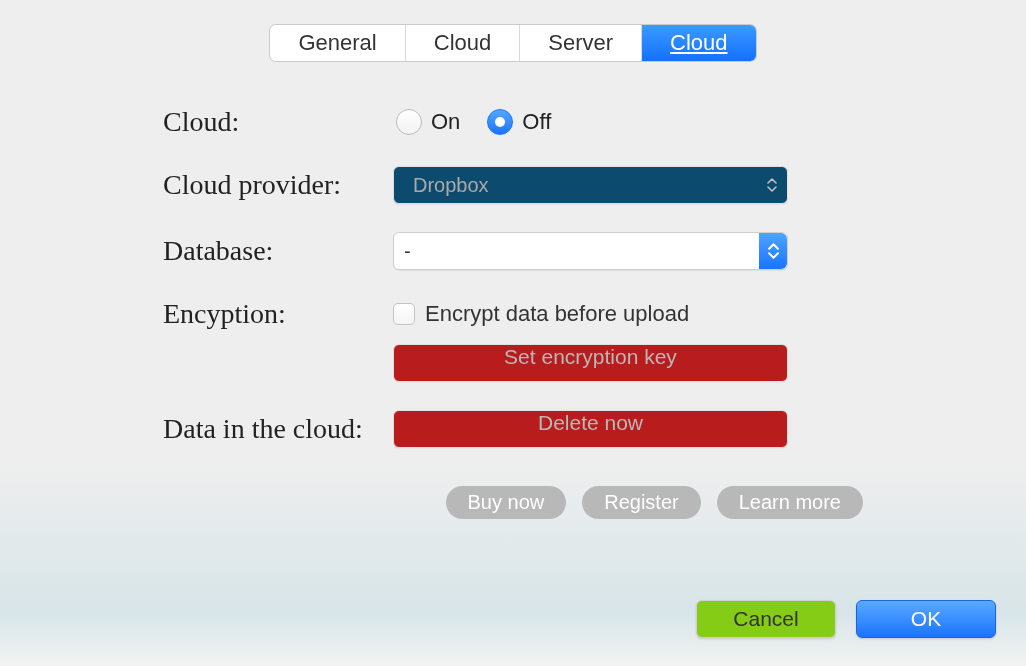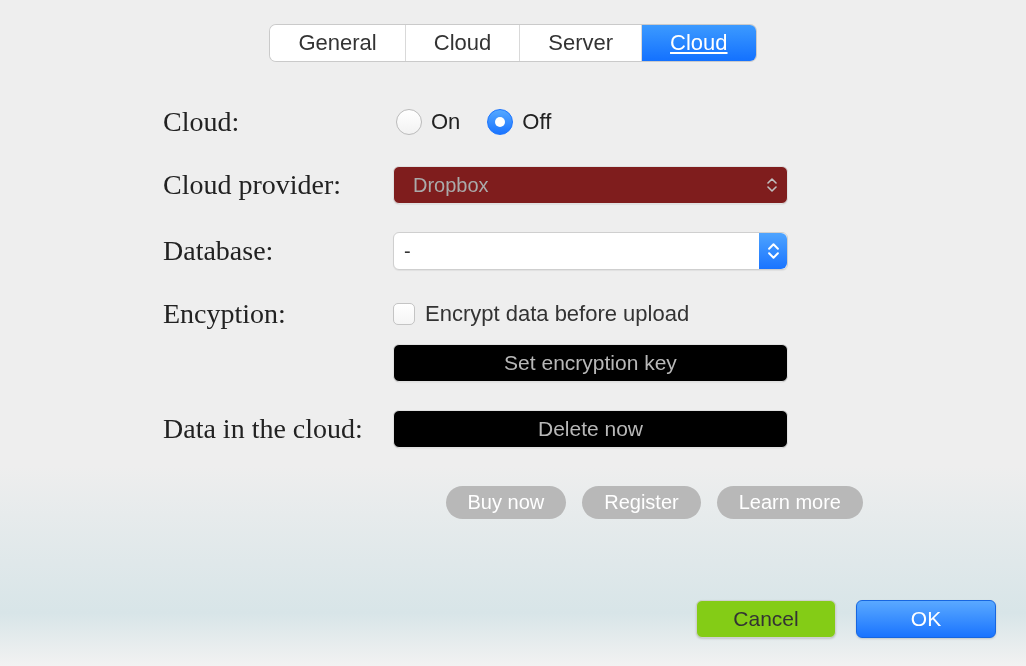--- a/index.html
+++ b/index.html
@@ -128,21 +128,21 @@
       display: flex;
       align-items: center;
       padding: 0 10px;
       font-size: 20px;
       color: #333;
       position: relative;
       box-shadow: 0 1px 1px rgba(0,0,0,0.06);
     }
     .combo.disabled {
       color: #aaa;
-      background: #7f1d1d;
+      background: #0c4a6e;
       border-color: #e0e0e0;
       padding-left: 19px;
     }
     .combo .chev-disabled {
       position: absolute;
       right: 10px;
       top: 50%;
       transform: translateY(-50%);
       display: flex;
       flex-direction: column;
@@ -190,25 +190,25 @@
       font-size: 22px;
       color: #333;
     }
     
     
     .wide-btn {
       width: 395px;
       height: 38px;
       border-radius: 6px;
       border: 1px solid #e0e0e0;
-      background: #000000;
+      background: #b91c1c;
       color: #b8b8b8;
       font-size: 21px;
       display: flex;
-      align-items: center;
+      align-items: flex-start;
       justify-content: center;
       box-shadow: 0 1px 1px rgba(0,0,0,0.04);
     }
     
     
     .pill-row {
       display: flex;
       justify-content: flex-end;
       gap: 16px;
       margin-top: 38px;

